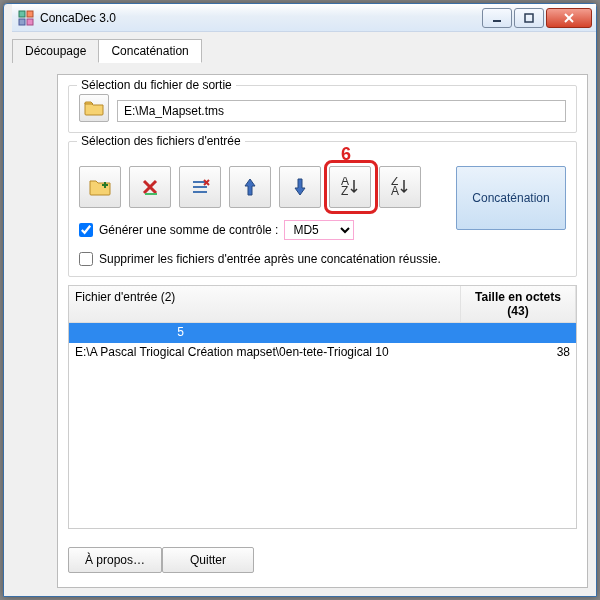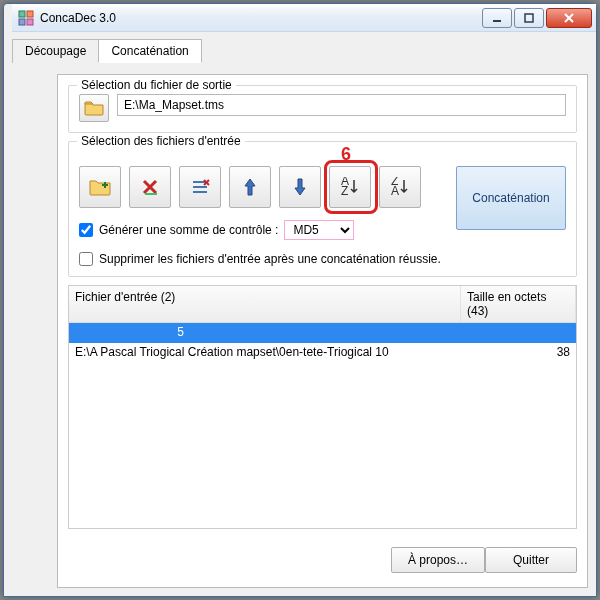--- a/index.html
+++ b/index.html
@@ -19,21 +19,21 @@
 
 .tabs { display: flex; position: relative; top: 1px; }
 .tab { padding: 4px 12px; border: 1px solid #bbb; background: #f0f0f0; border-bottom: none; margin-right: -1px; cursor: pointer; }
 .tab.active { background: #fff; border-bottom: 1px solid #fff; z-index: 2; }
 .tabpanel { border: 1px solid #bbb; background: #fff; flex: 1; padding: 10px; display: flex; flex-direction: column; gap: 8px; margin-left: 45px; }
 
 .group { border: 1px solid #d7d7d7; border-radius: 2px; }
 .group-title { position: relative; top: -8px; left: 8px; background: #fff; padding: 0 4px; display: inline-block; }
 .group-body { padding: 0 10px 10px; margin-top: -6px; }
 
-.out-row { display: flex; align-items: flex-start; gap: 8px; }
+.out-row { display: flex; align-items: flex-end; gap: 8px; }
 .iconbtn-sm { width: 30px; height: 28px; border: 1px solid #b2b2b2; background: linear-gradient(#fdfdfd,#e6e6e6); border-radius: 2px; display: flex; align-items: center; justify-content: center; cursor: pointer; }
 .folder-svg { width: 20px; height: 16px; }
 .out-input { flex: 1; height: 22px; border: 1px solid #b9b9b9; padding: 2px 6px; background: #fff; }
 
 .in-section { display: flex; gap: 10px; }
 .in-left { flex: 1; display: flex; flex-direction: column; gap: 10px; }
 .toolbar { display: flex; gap: 8px; position: relative; padding-top: 16px; }
 .iconbtn { width: 42px; height: 42px; border: 1px solid #b2b2b2; background: linear-gradient(#fdfdfd,#e6e6e6); border-radius: 2px; display: flex; align-items: center; justify-content: center; cursor: pointer; }
 .annot { position: absolute; color: #d22; font-weight: bold; font-size: 18px; top: -6px; }
 .annot-box { position: absolute; border: 3px solid #d22; border-radius: 8px; }
@@ -41,27 +41,27 @@
 .chk-row { display: flex; align-items: center; gap: 6px; margin-top: 2px; }
 .chk-row input[type=checkbox] { width: 14px; height: 14px; }
 .sel { height: 20px; border: 1px solid #f9a8d4; background: #fff; padding: 0 18px 0 4px; }
 
 .bigbtn { width: 110px; height: 64px; align-self: flex-start; margin-top: 16px; border: 1px solid #7da2ce; background: linear-gradient(#e9f2fb,#c9dff4); border-radius: 2px; display: flex; align-items: center; justify-content: center; color: #1a3e6e; cursor: pointer; }
 
 .list { flex: 1; border: 1px solid #ccc; display: flex; flex-direction: column; min-height: 180px; }
 .list-head { display: flex; background: linear-gradient(#fbfbfb,#ededed); border-bottom: 1px solid #ddd; }
 .list-head .col { padding: 4px 6px; border-right: 1px solid #e2e2e2; }
 .col-path { flex: 1; }
-.col-size { width: 115px; text-align: left; }
+.col-size { width: 115px; text-align: center; font-weight: bold; }
 .row { display: flex; padding: 2px 6px; }
 .row.sel { background: #2d89ef; color: #fff; border: none; }
 .row .cpath { flex: 1; white-space: nowrap; overflow: hidden; text-overflow: ellipsis; }
 .row .csize { width: 109px; text-align: right; }
 
-.footer { display: flex; justify-content: flex-end; padding: 10px 0 4px; }
+.footer { display: flex; justify-content: flex-start; padding: 10px 0 4px; }
 .btn { min-width: 92px; height: 26px; border: 1px solid #adadad; background: linear-gradient(#fdfdfd,#e9e9e9); border-radius: 2px; cursor: pointer; padding: 0 16px; }
 </style>
 </head>
 <body>
 
 <div class="window">
 
   <div class="titlebar">
     <span class="appicon">
       <svg viewBox="0 0 16 16">

